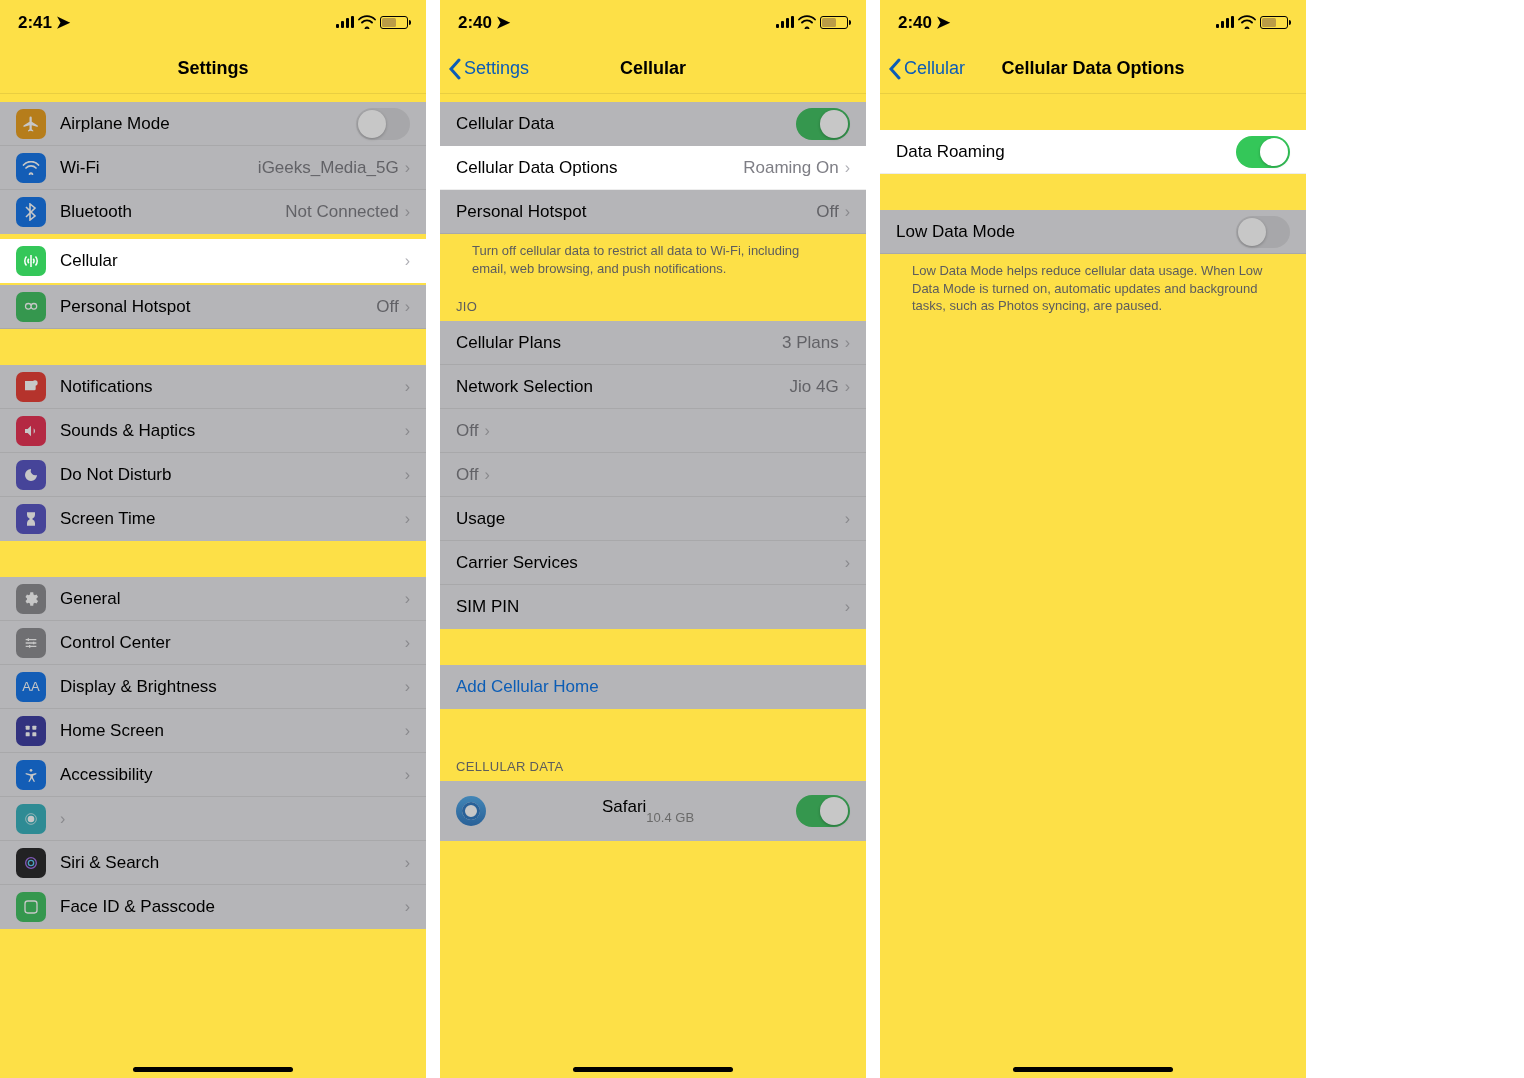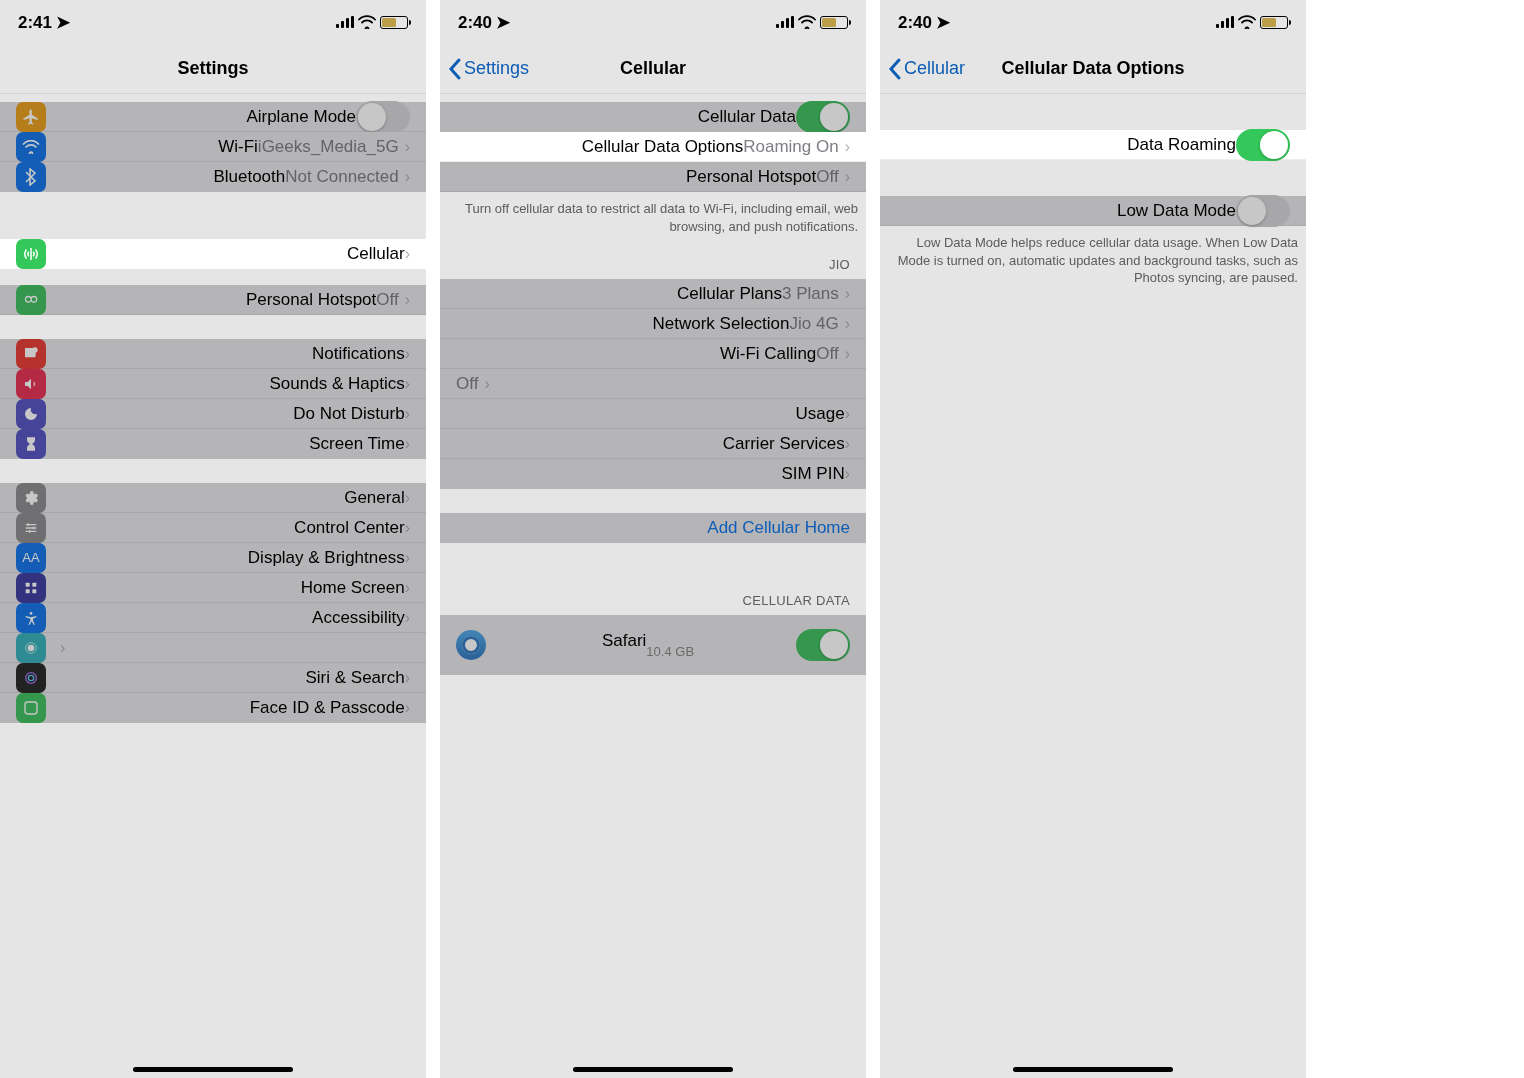--- a/index.html
+++ b/index.html
@@ -9,26 +9,25 @@
     width: 1524px;
     height: 1078px;
     display: flex;
     gap: 14px;
     padding: 0;
     overflow: hidden;
   }
   .phone {
     width: 426px;
     height: 1078px;
-    background: #e5e5e5;
+    background: #fde047;
     display: flex;
     flex-direction: column;
     position: relative;
     overflow: hidden;
-    text-align: right;
   }
   .phone .highlight-row { opacity: 1 !important; background:#fff !important; }
   .dimwrap { filter: brightness(0.78) saturate(0.85); }
   .status {
     height: 44px;
     display: flex;
     align-items: center;
     justify-content: space-between;
     padding: 0 18px;
     font-weight: 600;
@@ -46,42 +45,42 @@
   .nav {
     height: 50px;
     display:flex; align-items:center; justify-content:center;
     position:relative;
     border-bottom:1px solid rgba(0,0,0,0.08);
   }
   .nav .title { font-size:18px; font-weight:600; color:#000;}
   .nav .back { position:absolute; left:8px; display:flex; align-items:center; color:#007aff; font-size:18px; }
   .nav .back svg{margin-right:2px;}
   .content { flex:1; overflow:hidden; }
-  .group { margin-top: 24px; }
+  .group { margin-top: 36px; }
   .group.first { margin-top:8px; }
   .row {
-    height:30px;
+    height:44px;
     background:#e8e8ec;
     display:flex;
     align-items:center;
     padding:0 16px 0 16px;
     border-bottom:1px solid rgba(0,0,0,0.07);
     position:relative;
   }
   .row:last-child{border-bottom:none;}
   .row .icon {
     width:30px; height:30px; border-radius:7px;
     margin-right:14px;
     display:flex;align-items:center;justify-content:center;
     flex-shrink:0;
   }
   .row .label { flex:1; font-size:17px; color:#000; }
   .row .value { color:#7e7e85; font-size:17px; margin-right:6px;}
   .chev { color:#b0b0b6; }
-  .footer-text{ padding:8px 8px 4px; color:#777; font-size:13px; line-height:1.35;}
+  .footer-text{ padding:8px 32px 4px; color:#777; font-size:13px; line-height:1.35;}
   .header-text{ padding:18px 16px 7px; color:#777; font-size:13px; text-transform:uppercase; letter-spacing:0.3px;}
   .toggle { width:54px; height:32px; border-radius:16px; position:relative; flex-shrink:0;}
   .toggle .knob{width:28px;height:28px;background:#fff;border-radius:50%;position:absolute;top:2px;box-shadow:0 1px 3px rgba(0,0,0,0.25);}
   .toggle.on{background:#34c759;} .toggle.on .knob{right:2px;}
   .toggle.off{background:#d6d6da;} .toggle.off .knob{left:2px;}
   .row.link .label{color:#007aff;}
   .appicon{width:30px;height:30px;border-radius:50%;background:linear-gradient(#48aef7,#2a7ed1);margin-right:14px;display:flex;align-items:center;justify-content:center;flex-shrink:0;}
   .appicon::after{content:"";width:18px;height:18px;border-radius:50%;background:#fff;box-shadow:inset 0 0 0 3px #2a7ed1;}
   .home-ind{position:absolute;bottom:6px;left:50%;transform:translateX(-50%);width:160px;height:5px;background:#000;border-radius:3px;}
   .loc-arrow{display:inline-block;margin-left:4px;}
@@ -355,21 +354,20 @@
         <div class="label">Cellular Plans</div>
         <div class="value">3 Plans</div>
         <span class="chev">›</span>
       </div>
       <div class="row">
         <div class="label">Network Selection</div>
         <div class="value">Jio 4G</div>
         <span class="chev">›</span>
       </div>
       <div class="row">
-        <div class="label">Wi-Fi Calling</div>
         <div class="value">Off</div>
         <span class="chev">›</span>
       </div>
       <div class="row">
         <div class="value">Off</div>
         <span class="chev">›</span>
       </div>
       <div class="row">
         <div class="label">Usage</div>
         <span class="chev">›</span>

